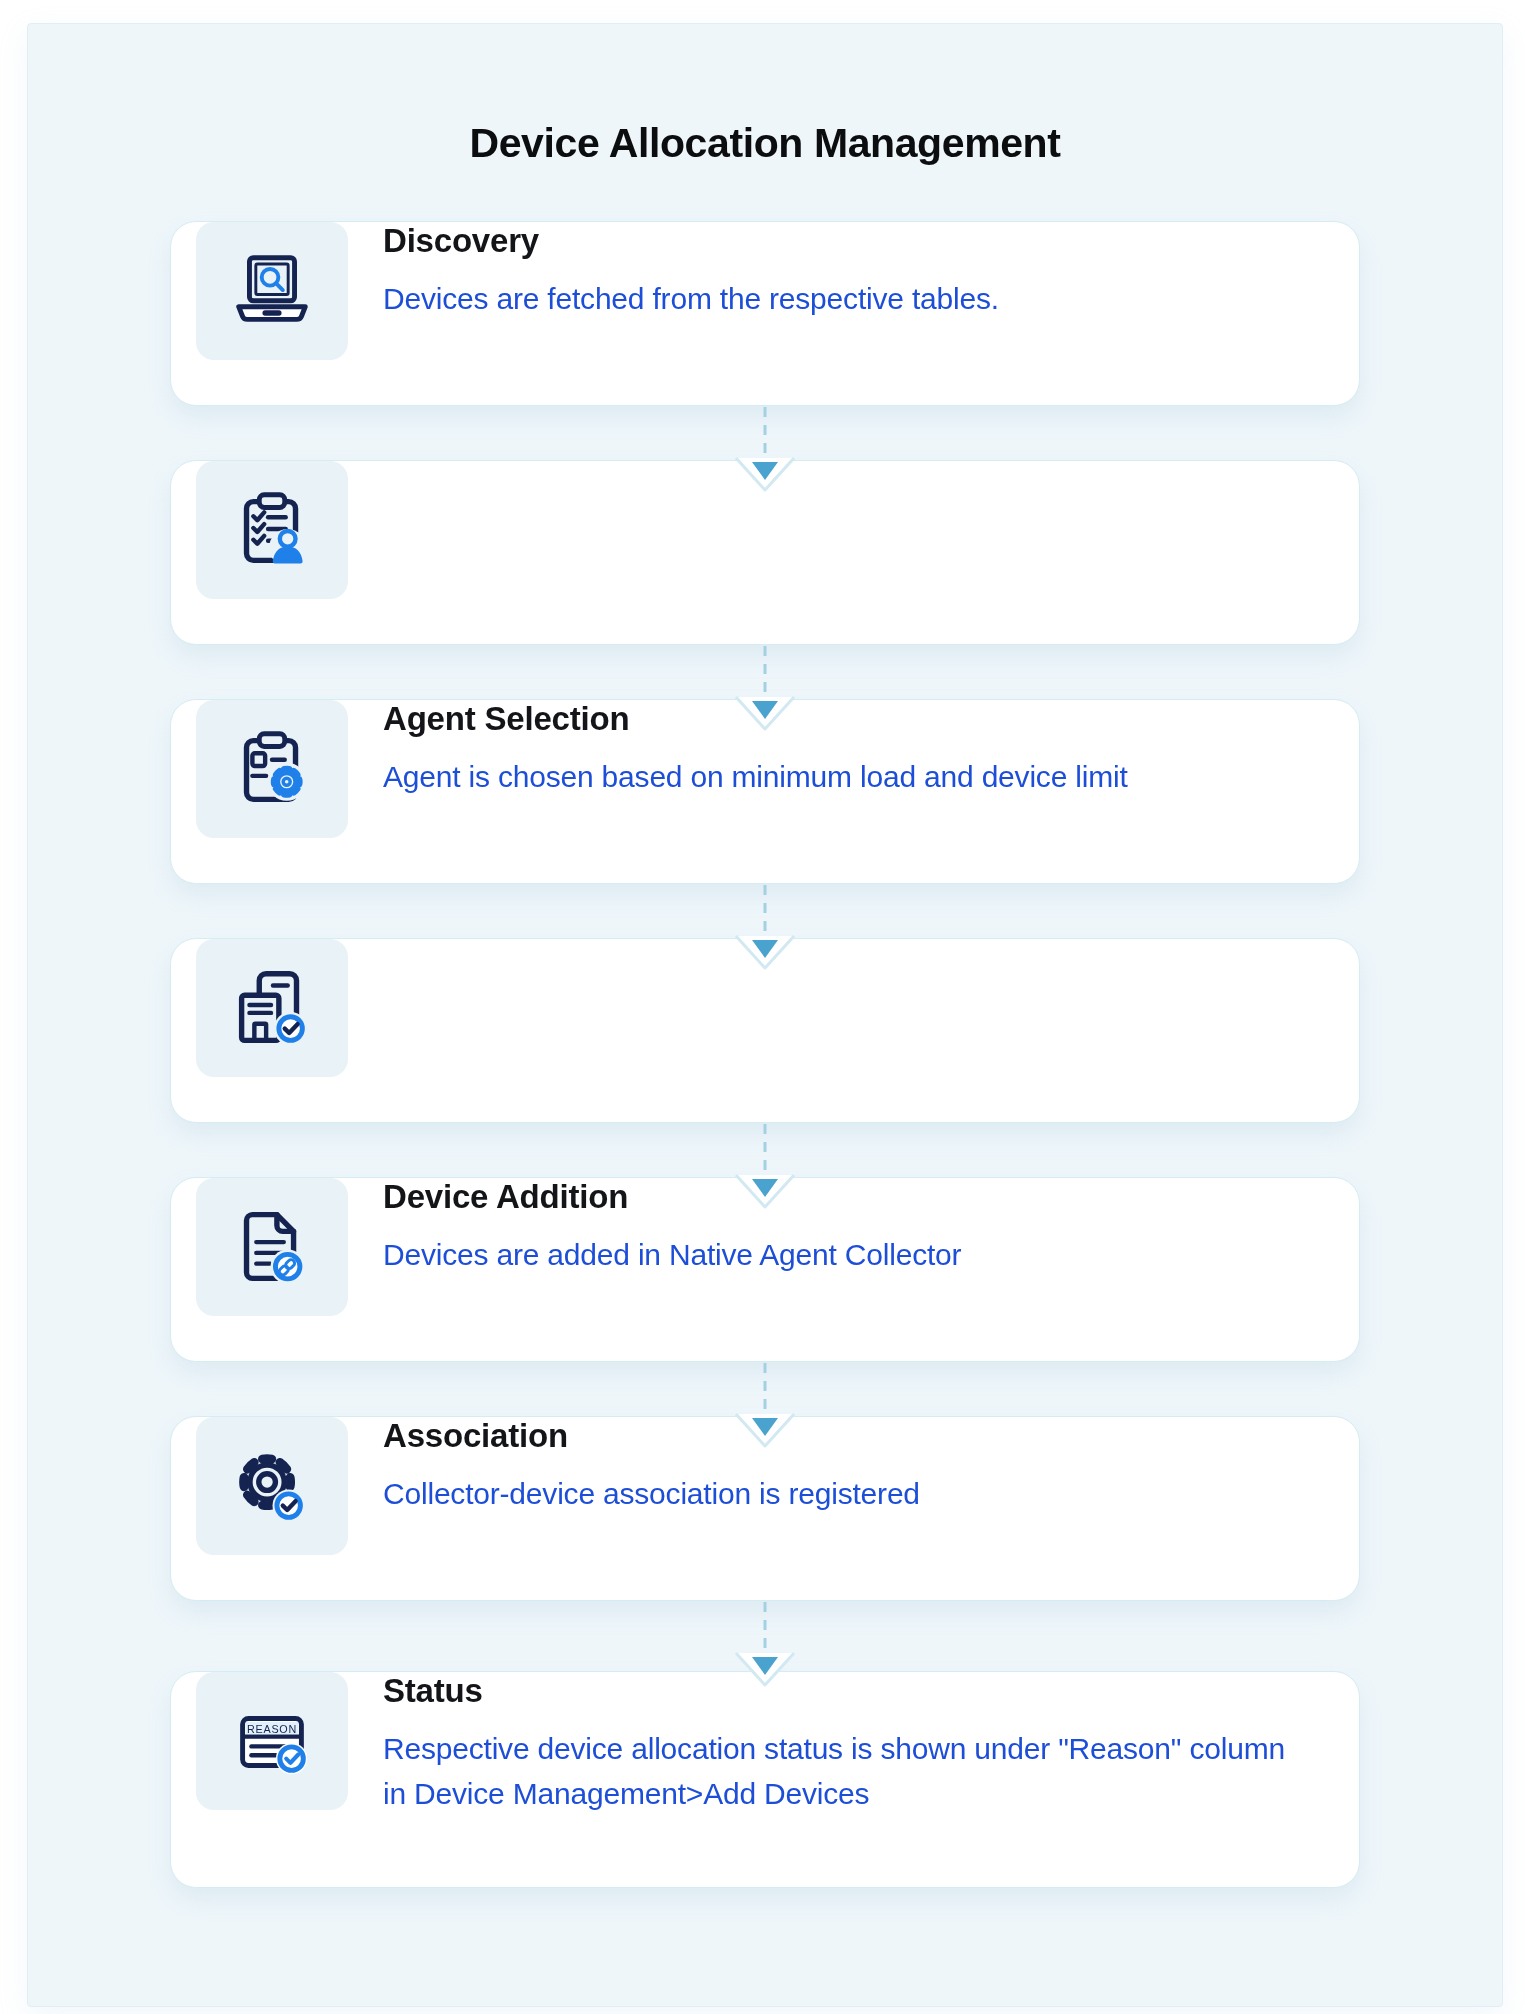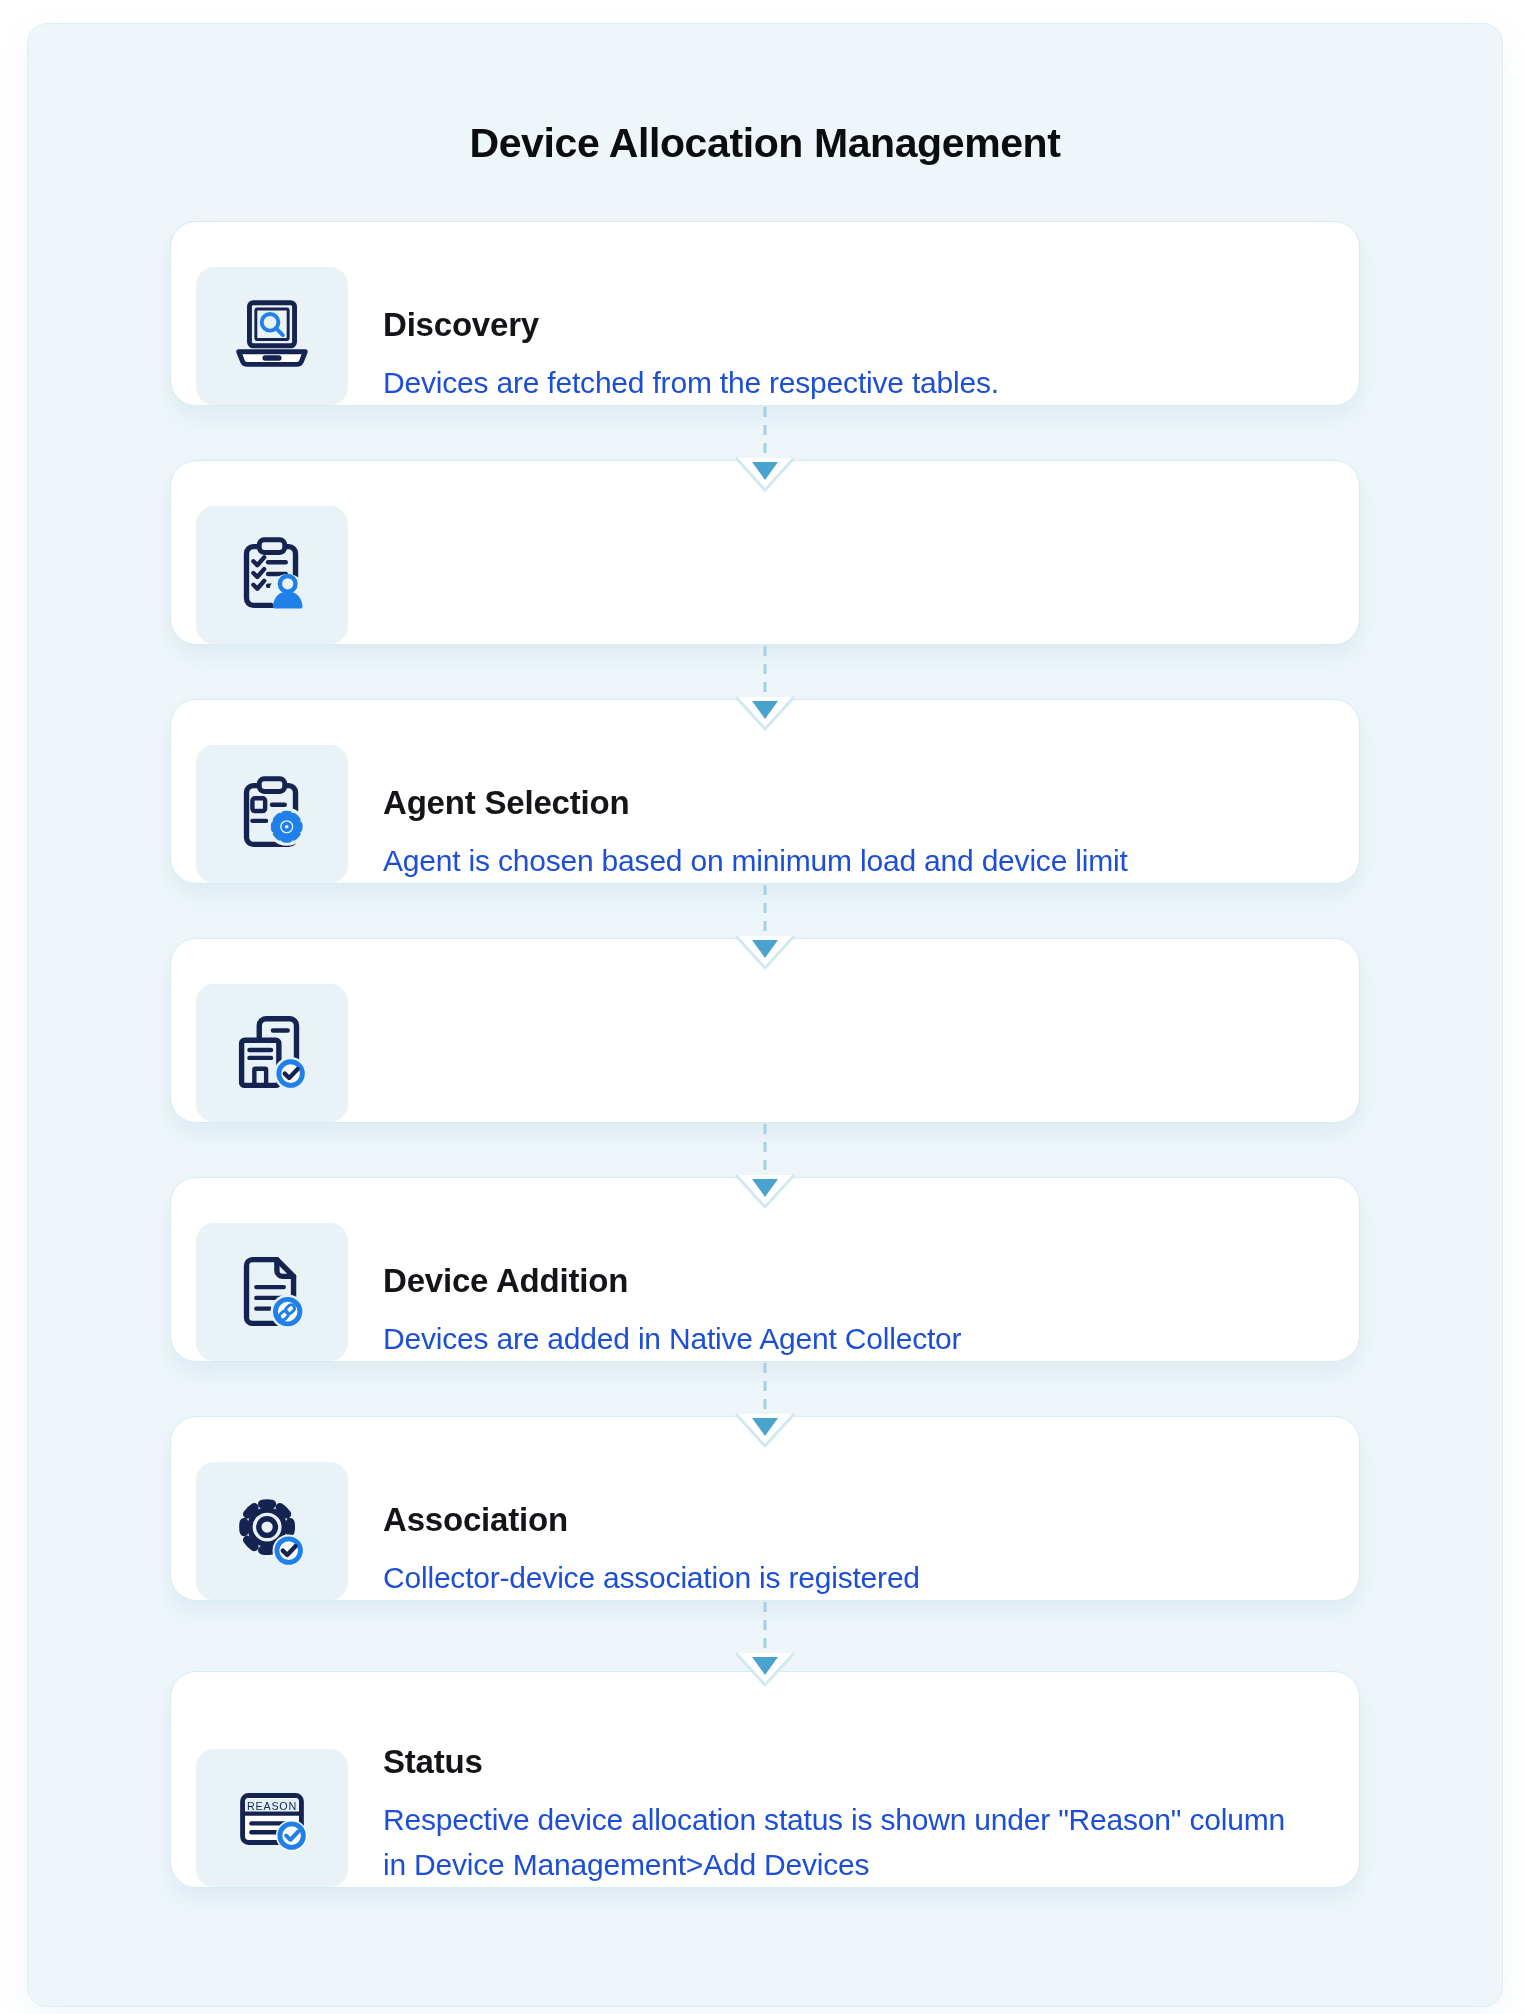--- a/index.html
+++ b/index.html
@@ -1,33 +1,33 @@
 <!DOCTYPE html>
 <html><head>
 <meta charset="utf-8">
 <style>
   html,body{margin:0;padding:0;background:#ffffff;}
   body{width:1525px;height:2014px;position:relative;font-family:"Liberation Sans",sans-serif;}
 
   .flow-panel{
     position:absolute;left:27px;top:23px;width:1476px;height:1984px;
-    background:#eef6fa;border:1.5px solid #dfeff5;border-radius:20px;
+    background:#eef6fa;border:1.5px solid #dfeff5;border-radius:4px;
     box-sizing:border-box;box-shadow:0 10px 30px rgba(160,200,220,.14);
   }
   .page-title{
     margin:0;padding-top:96px;text-align:center;
     font-size:41px;font-weight:700;color:#0c0d0f;letter-spacing:-.4px;
   }
   .steps{width:1190px;margin:54px auto 0;display:flex;flex-direction:column;}
 
   .card{
     position:relative;z-index:1;height:185px;box-sizing:border-box;
     background:#ffffff;border:1.5px solid #d6ecf3;border-radius:26px;
     box-shadow:0 12px 22px rgba(148,190,212,.18);
-    display:flex;align-items:flex-end;
+    display:flex;align-items:flex-start;
   }
   .card:last-child{height:217px;margin-top:16px;}
 
   .tile{
     flex:0 0 152px;height:138px;margin-left:25px;
     background:#e9f2f7;border-radius:18px;
     display:flex;align-items:center;justify-content:center;
   }
   .icon{width:98px;height:98px;display:block;}
 

